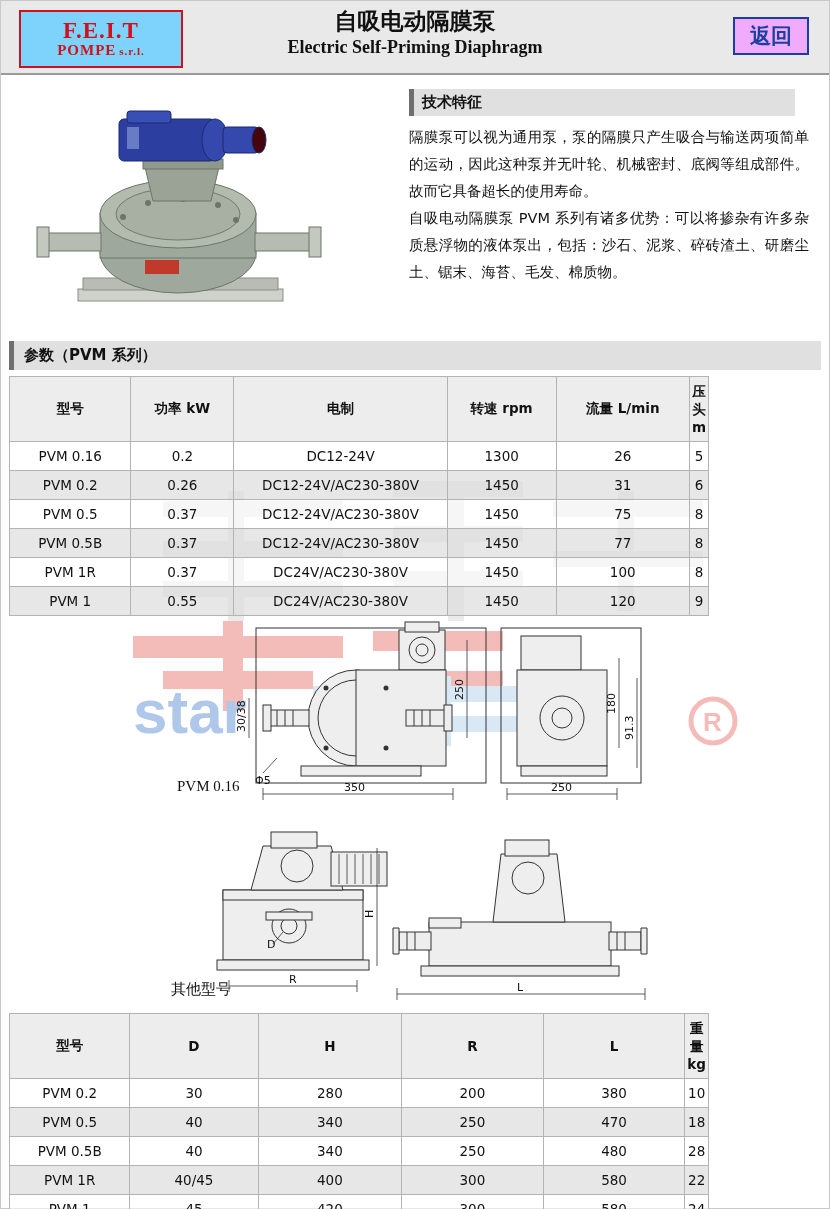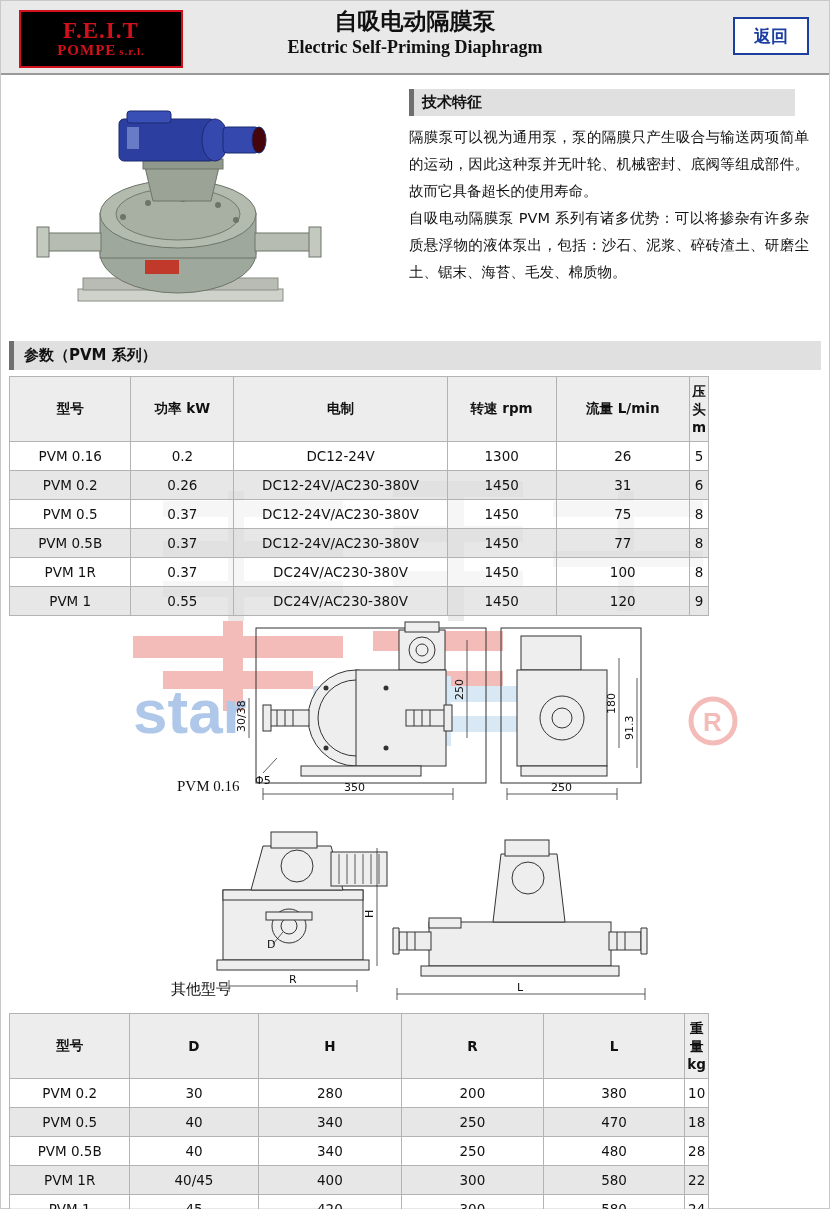--- a/index.html
+++ b/index.html
@@ -14,21 +14,21 @@
   .page{position:relative;width:830px;height:1209px;border:1px solid #c9c9c9;box-sizing:border-box;}
 
   
   .header{
     position:relative;height:72px;
     background:#e9e9e9;
     border-bottom:2px solid #9a9a9a;
   }
   .logo-box{
     position:absolute;left:18px;top:9px;width:160px;height:54px;
-    border:2px solid #d0111b;background:#000000;
+    border:2px solid #d0111b;background:#7dd3fc;
     display:flex;flex-direction:column;align-items:center;justify-content:center;text-align:right;
   }
   .logo-main{
     color:#d0111b;font-weight:bold;font-size:23px;letter-spacing:1px;
     font-family:"Liberation Serif","DejaVu Serif",serif;line-height:22px;
   }
   .logo-sub{
     color:#d0111b;font-weight:bold;font-size:15px;letter-spacing:1px;
     font-family:"Liberation Serif","DejaVu Serif",serif;line-height:16px;
   }
@@ -39,23 +39,23 @@
   .title-cn{
     font-size:23px;font-weight:bold;color:#111;line-height:28px;
     font-family:"DejaVu Sans","Liberation Sans",sans-serif;
   }
   .title-en{
     font-size:18px;font-weight:bold;color:#111;line-height:24px;
     font-family:"Liberation Serif","DejaVu Serif",serif;
   }
   .back-btn{
     position:absolute;right:20px;top:16px;
-    width:72px;height:34px;border:2px solid #1b3fa0;background:#ffffff;
+    width:72px;height:34px;border:2px solid #1b3fa0;background:#f0abfc;
     display:flex;align-items:center;justify-content:center;
-    font-size:17px;color:#1b3fa0;font-weight:bold;cursor:pointer;
+    font-size:21px;color:#1b3fa0;font-weight:bold;cursor:pointer;
     font-family:"DejaVu Sans","Liberation Sans",sans-serif;
   }
 
   
   .top-section{position:relative;height:262px;}
   .photo{
     position:absolute;left:22px;top:18px;width:360px;height:240px;
   }
   .tech-block{position:absolute;left:408px;top:14px;width:400px;}
   .tech-head{

